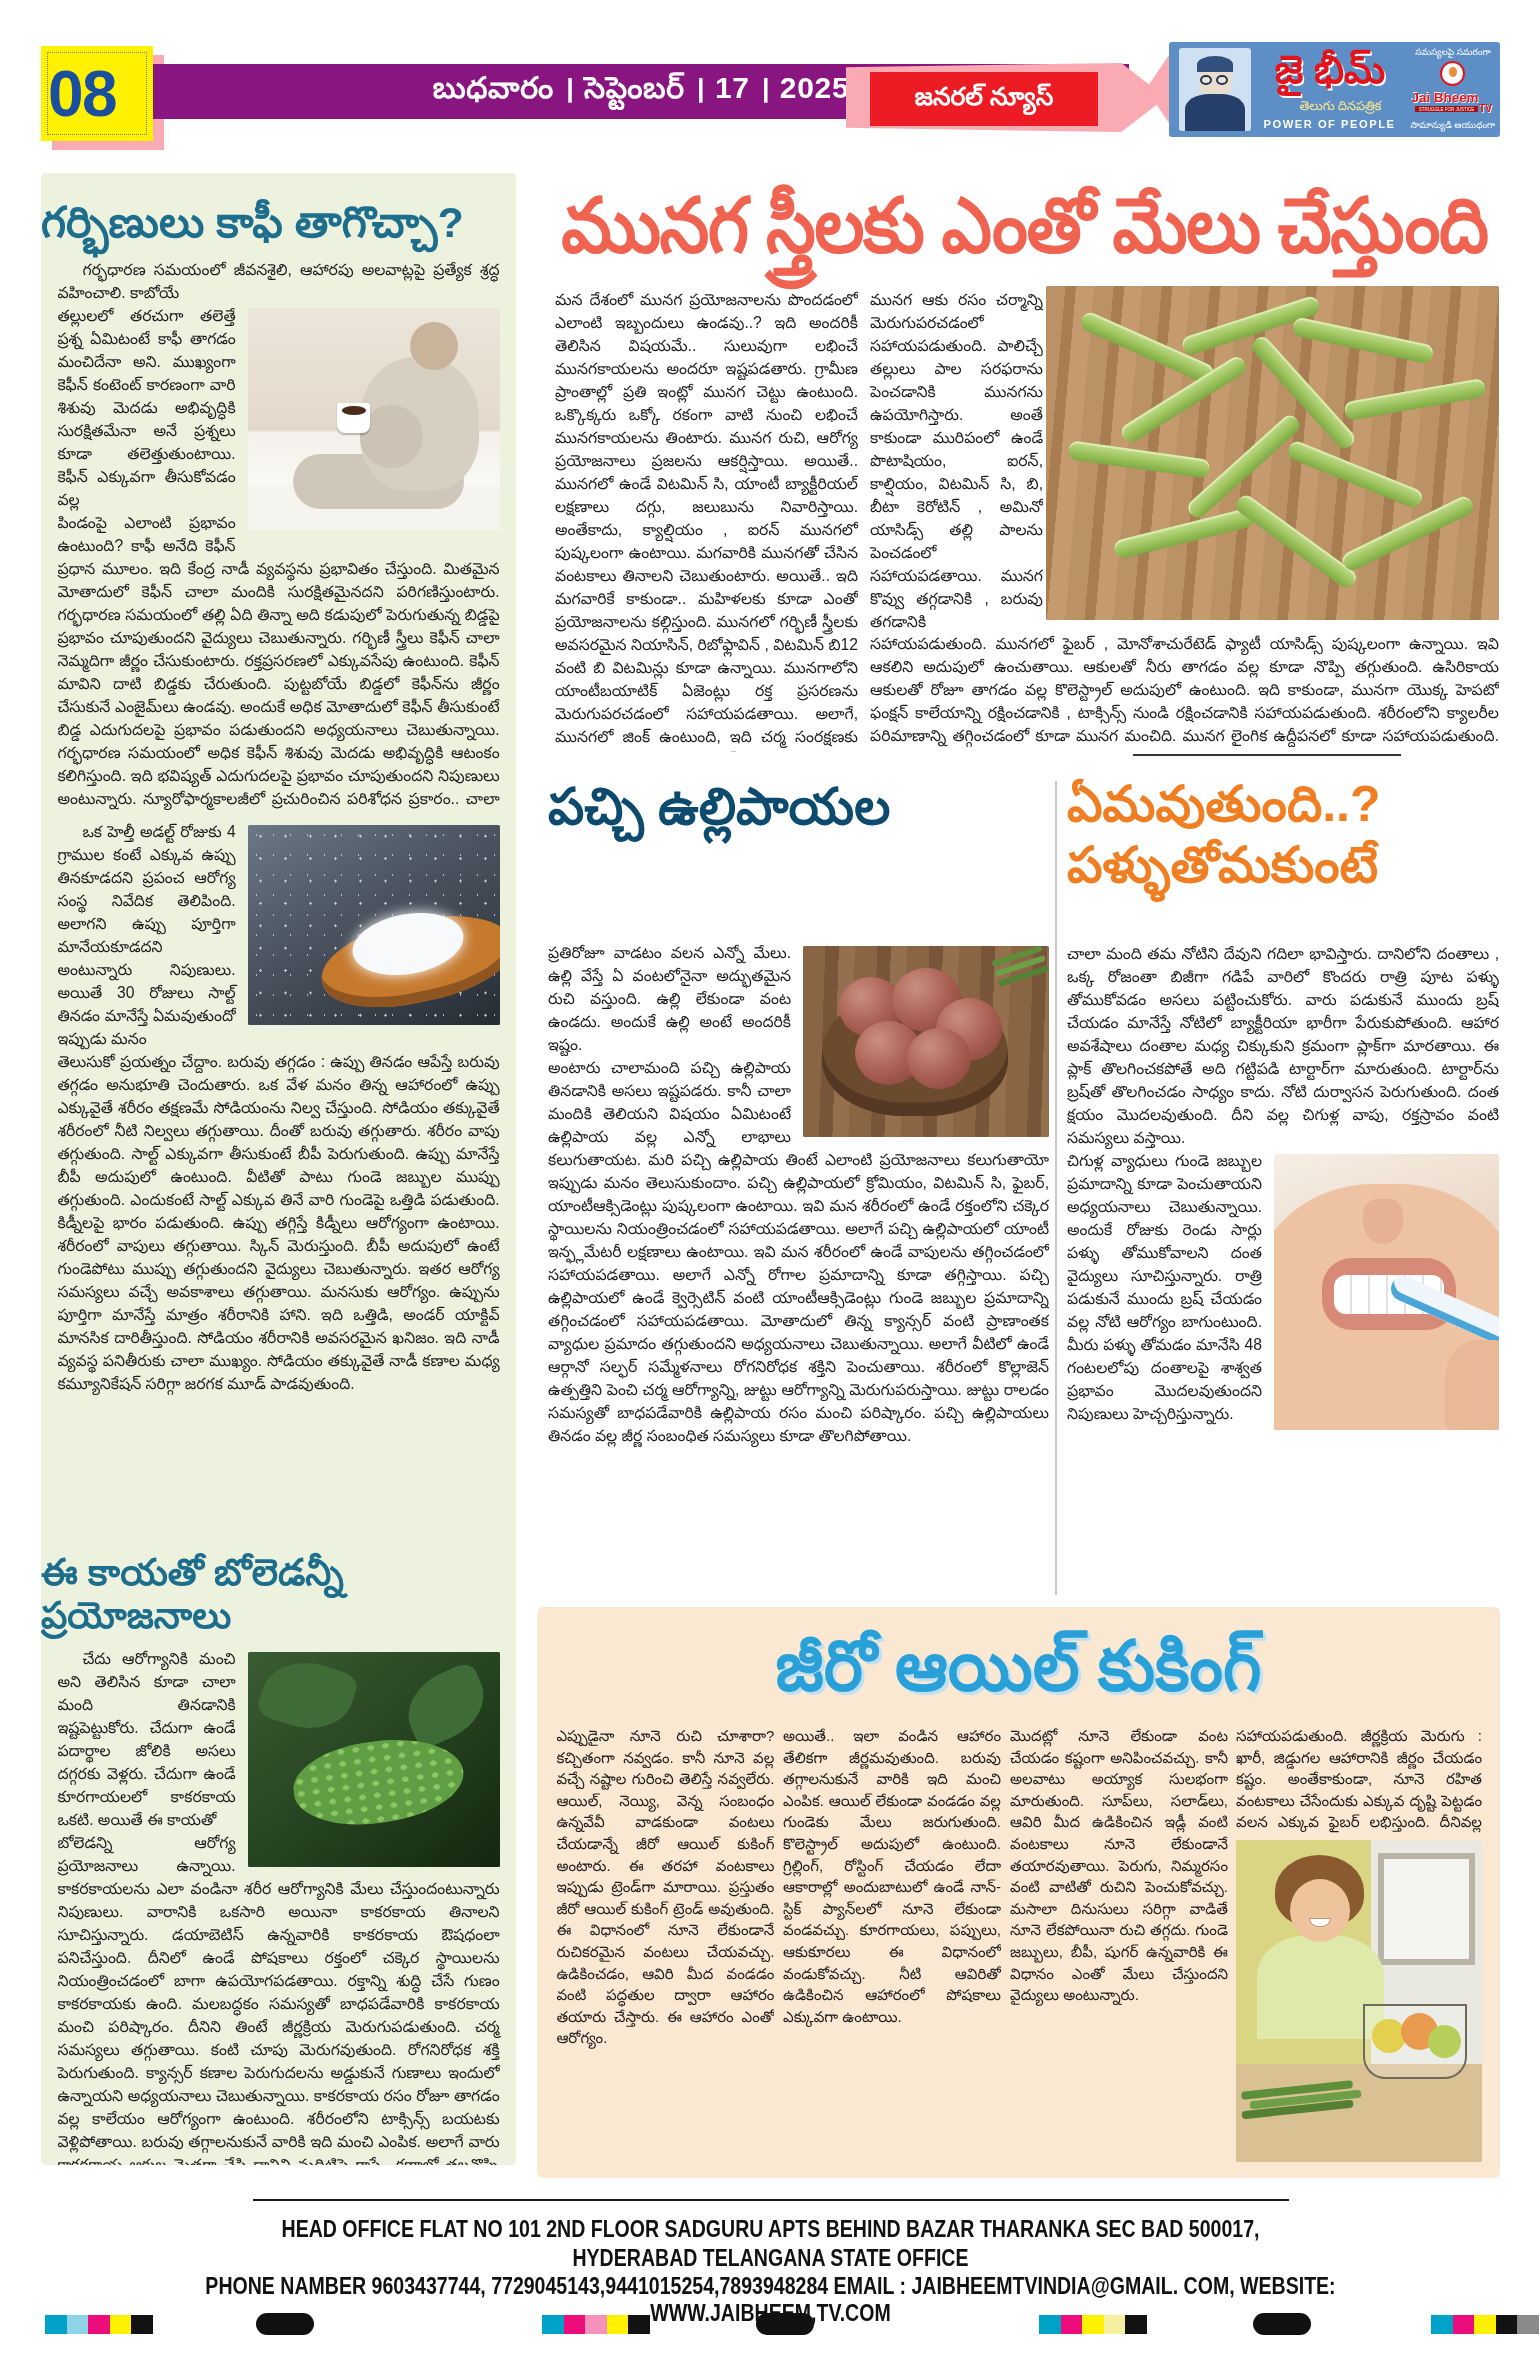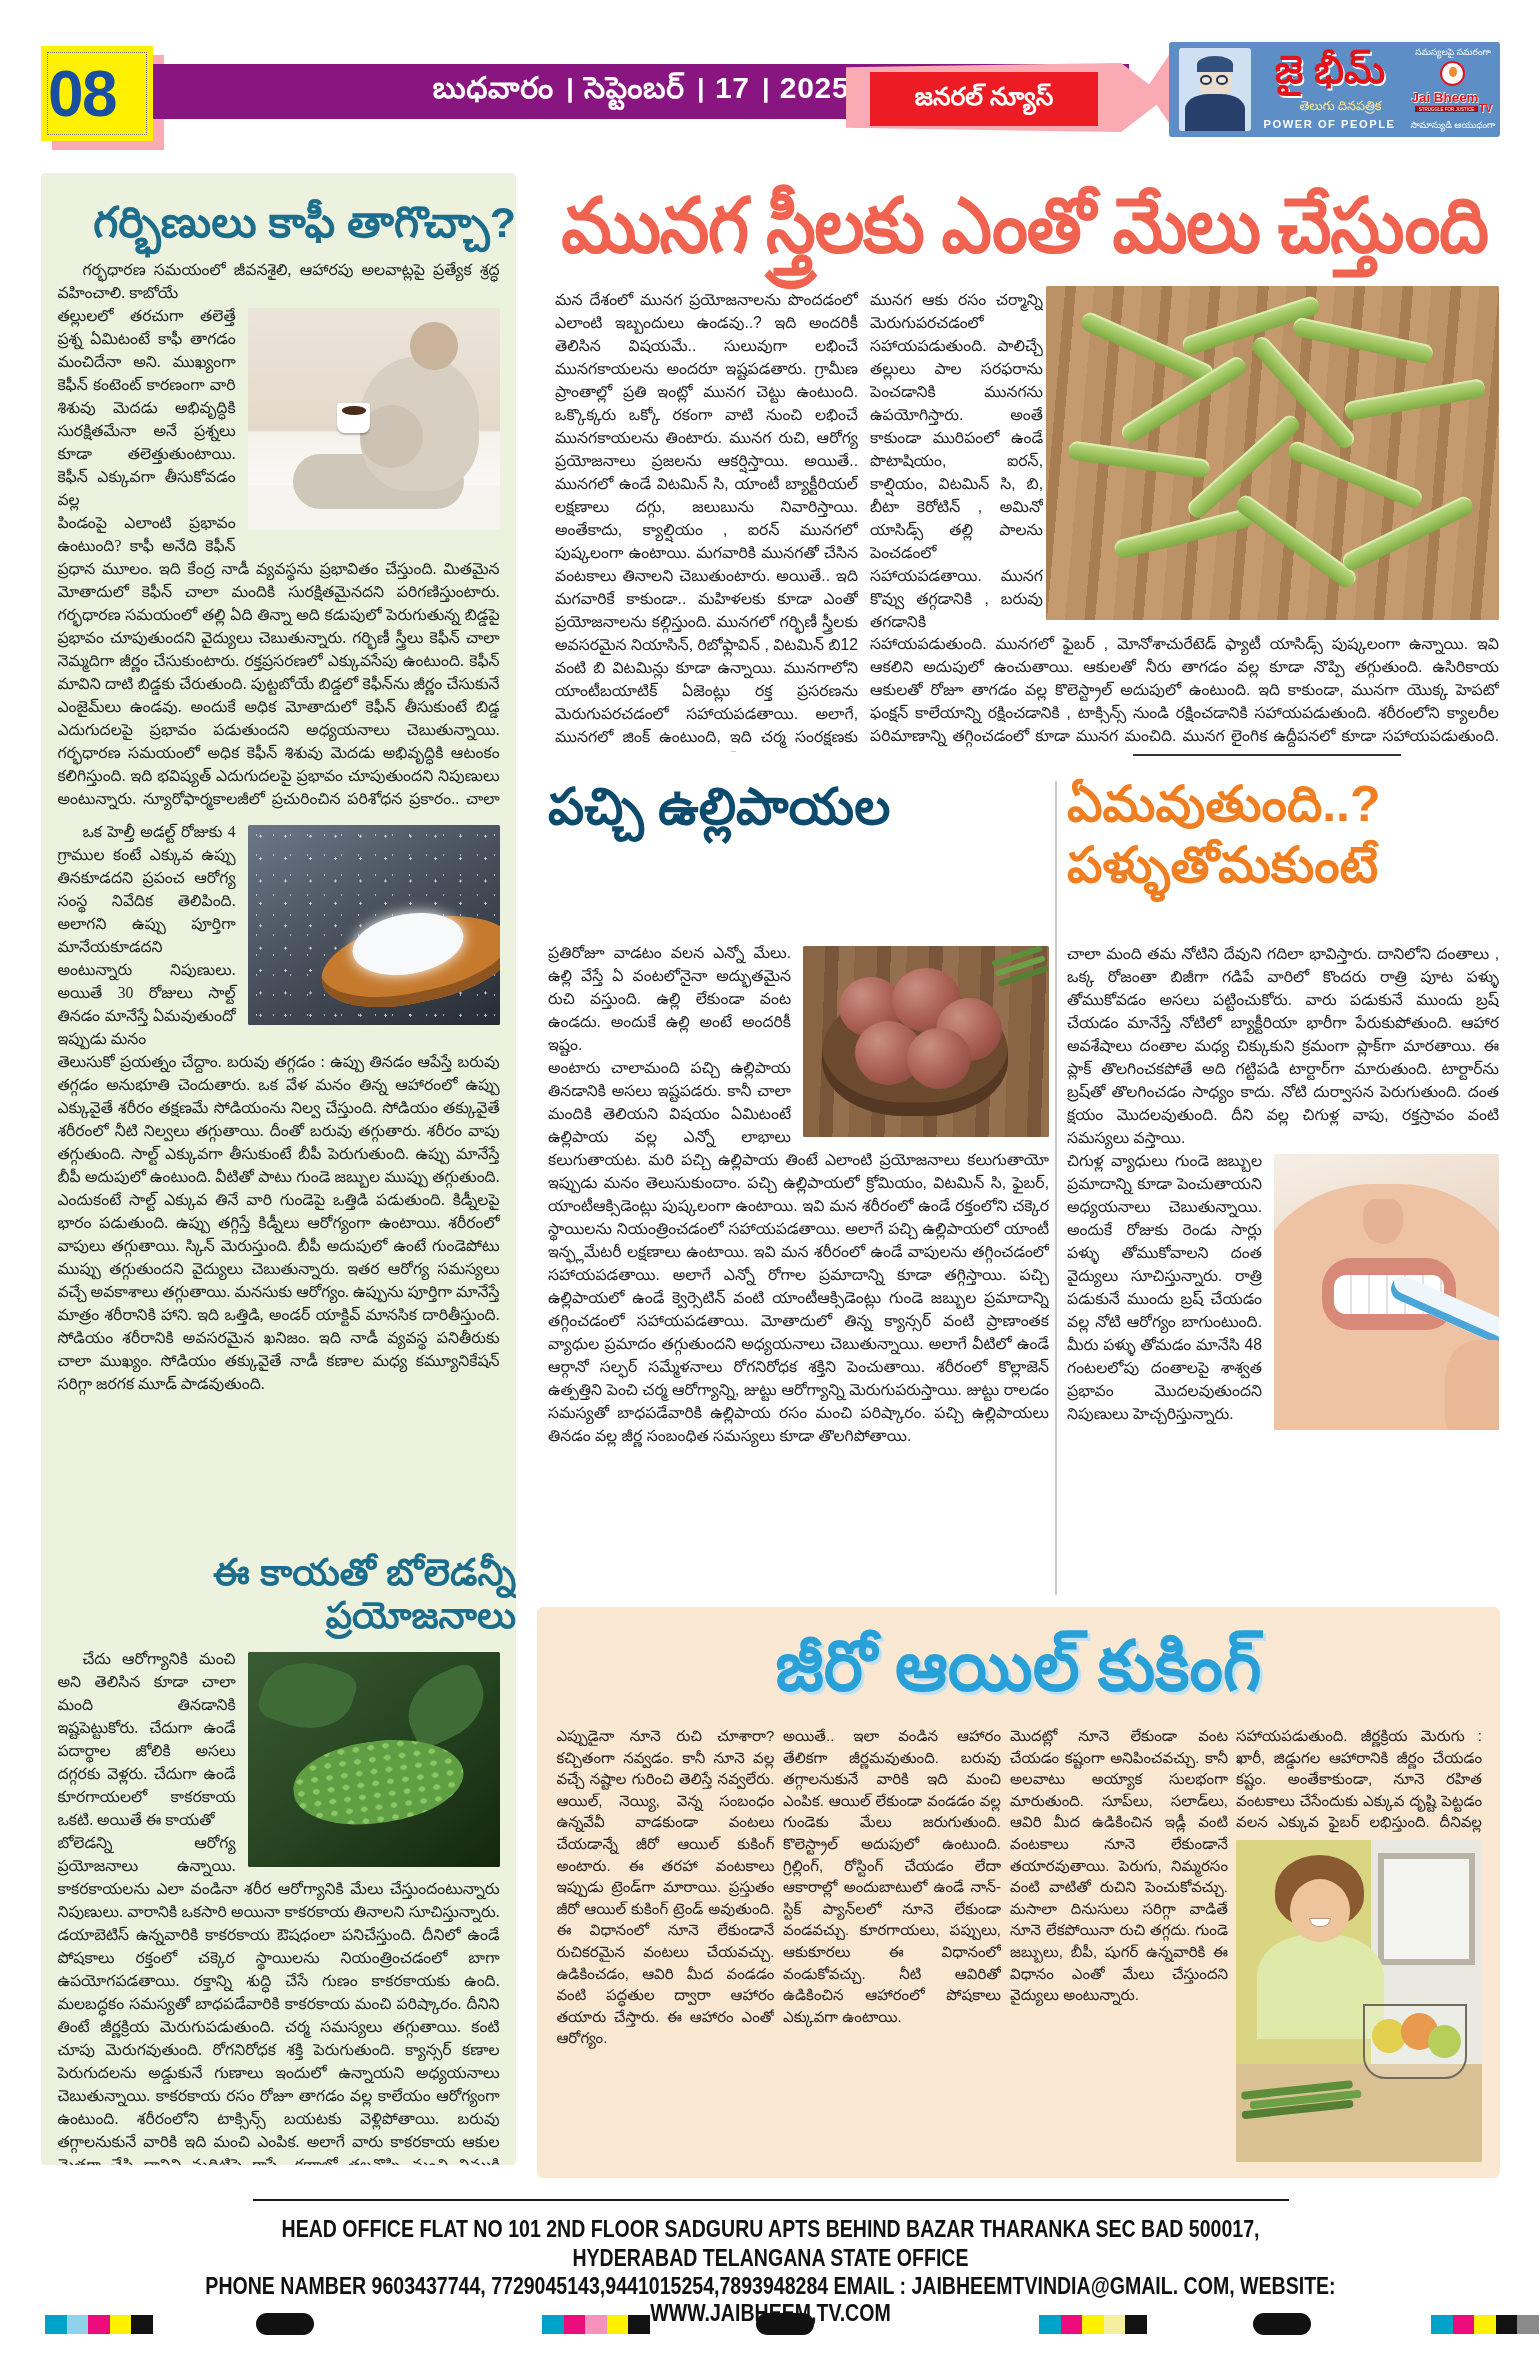--- a/index.html
+++ b/index.html
@@ -64,23 +64,23 @@
             font-size:4.5px; color:#ffffff; background:#a01218; padding:0.7px 0; }
   .mast-tv { position:absolute; left:310px; top:61px; font-size:10.4px; font-weight:800; color:#e2131b;
             text-shadow:0.7px 0.7px 0 #fff; }
   .mast-tagbot { position:absolute; left:240px; top:78px; width:88px; text-align:center;
             font-size:9px; color:#ffffff; }
 
   
   .leftpanel { left:41px; top:173px; width:475px; height:1992px; background:#edf2df;
                border-radius:4.5px; }
   .lp-art { position:absolute; left:0; width:475px; overflow:hidden; }
-  .lp-head { text-align:right; font-weight:800; color:#1d6e8d; line-height:1.15; }
+  .lp-head { text-align:left; font-weight:800; color:#1d6e8d; line-height:1.15; }
   .lp-body { margin:10.4px 16.4px 0 16.4px; font-size:15.7px; line-height:23px; text-align:justify; }
-  .lp-body p { text-indent:25px;font-family:Liberation Serif, serif; }
+  .lp-body p { text-indent:25px; }
   .lp-body p.noindent { text-indent:0; }
   .floatimg { float:right; margin:4.5px 0 7.5px 12px; border-radius:1.5px; position:relative; overflow:hidden; }
 
   
   .img-coffee { width:252px; height:222px; background:linear-gradient(180deg,#ece5da 0%,#e3d9cb 55%,#f4f1ea 56%,#ffffff 100%); }
   .cof-head { position:absolute; left:162px; top:13.4px; width:48px; height:48px; background:#c9b39b; border-radius:50%; }
   .cof-body { position:absolute; left:112px; top:49px; width:119px; height:134px; background:#d6cfc2; border-radius:46% 46% 40% 40%; }
   .cof-belly { position:absolute; left:112px; top:97px; width:63px; height:63px; background:#ccc3b4; border-radius:50%; }
   .cof-legs { position:absolute; left:45px; top:146px; width:171px; height:55px; background:#cfc8ba; border-radius:30px; }
   .cof-cup { position:absolute; left:89px; top:95px; width:33px; height:30px; background:#ffffff; border-radius:3px 3px 7.5px 7.5px; box-shadow:0 1.5px 1.5px rgba(0,0,0,.25); }

